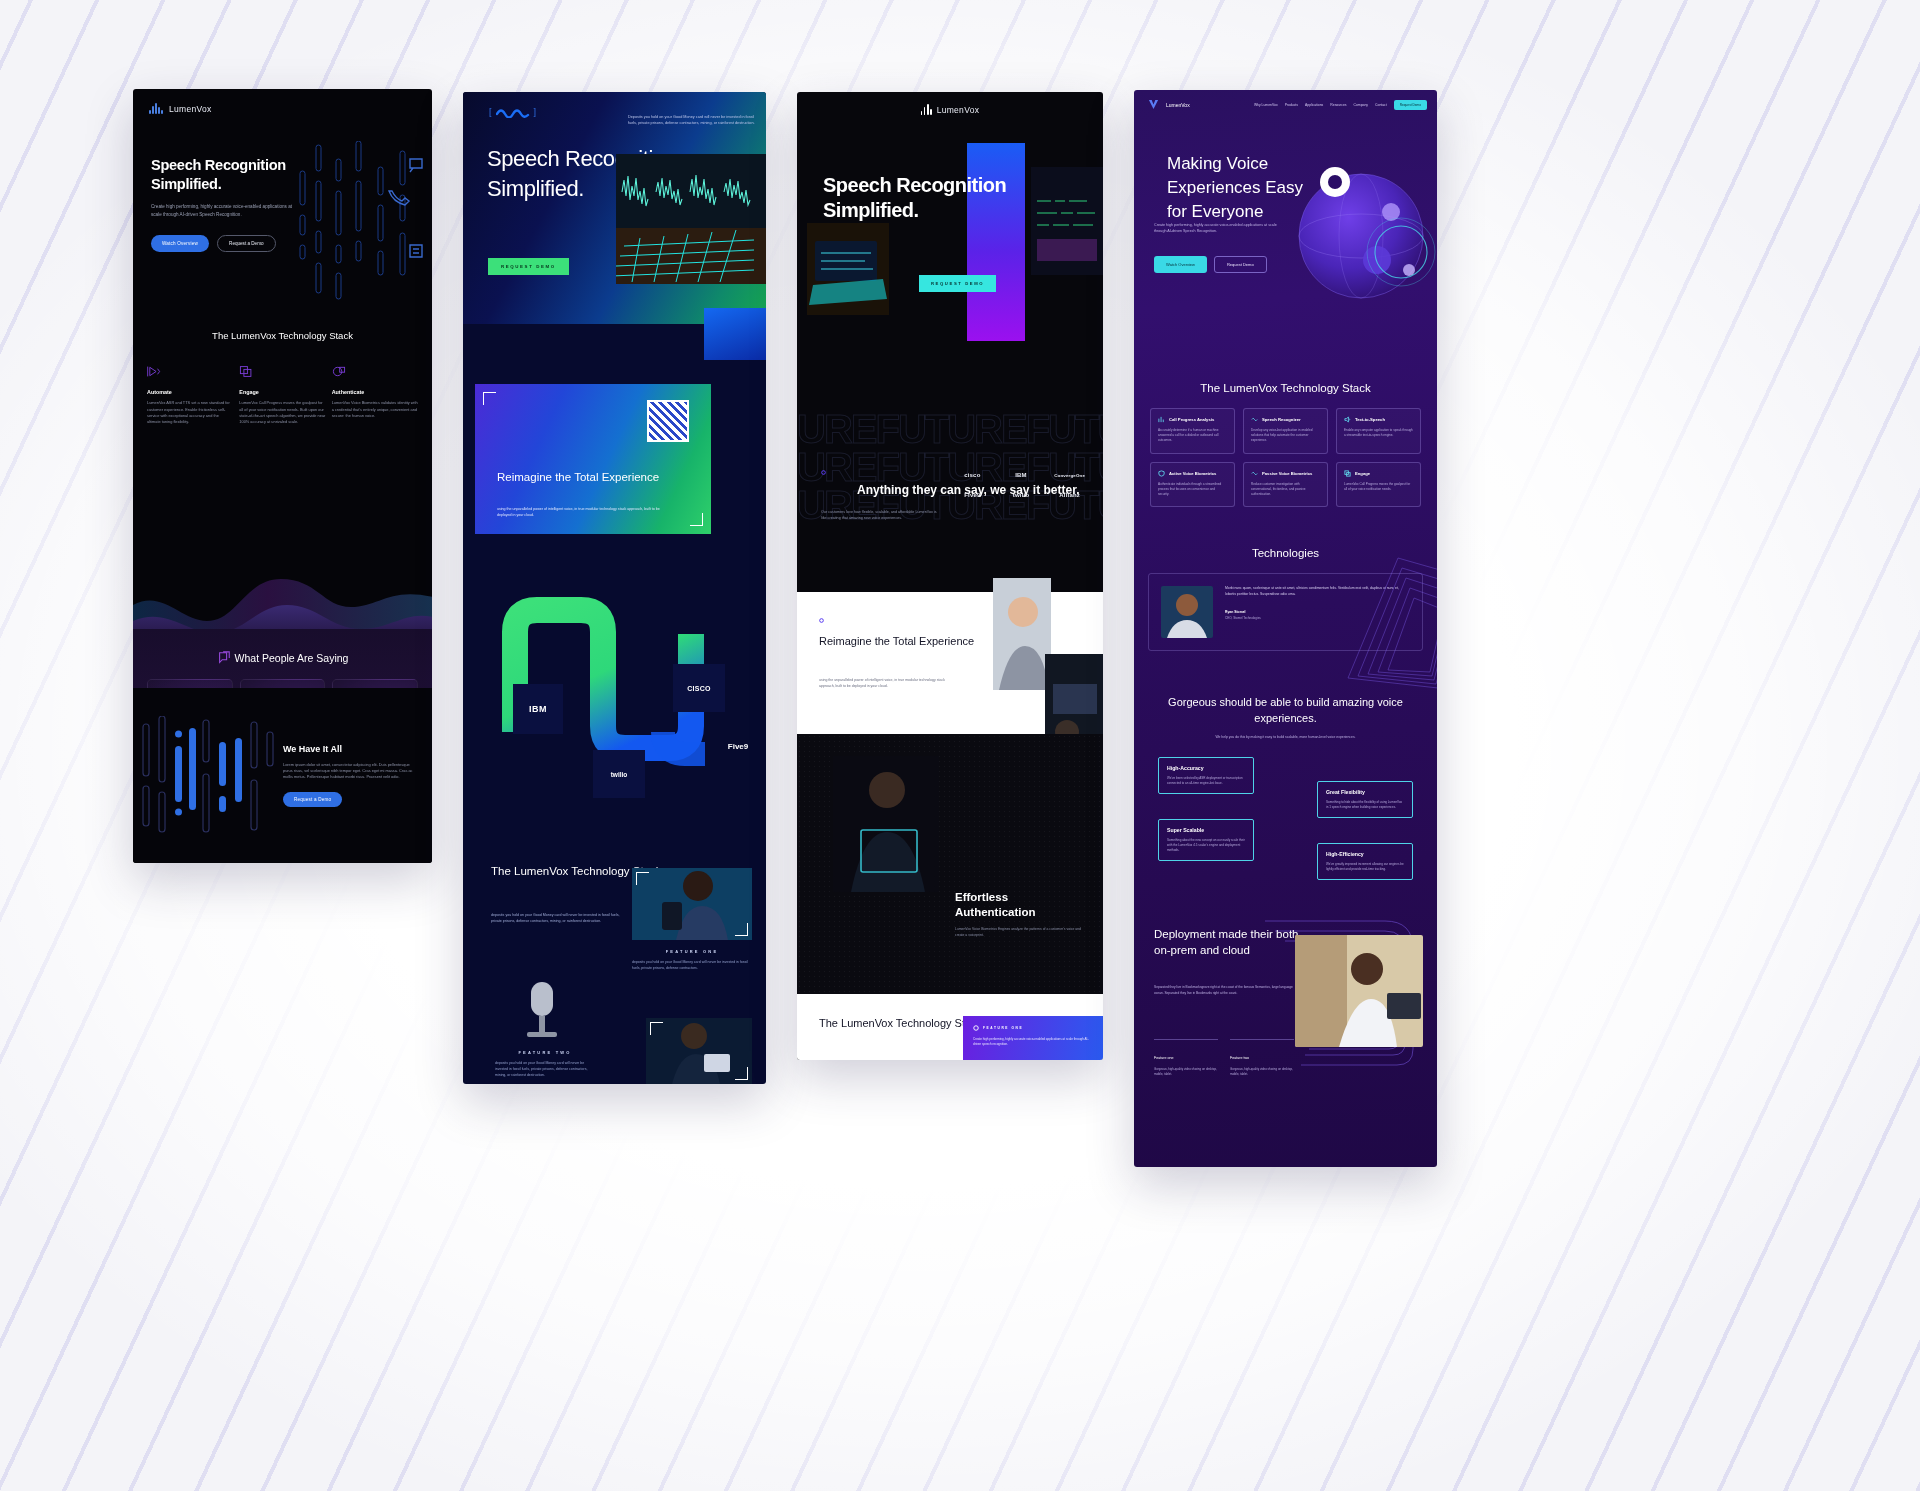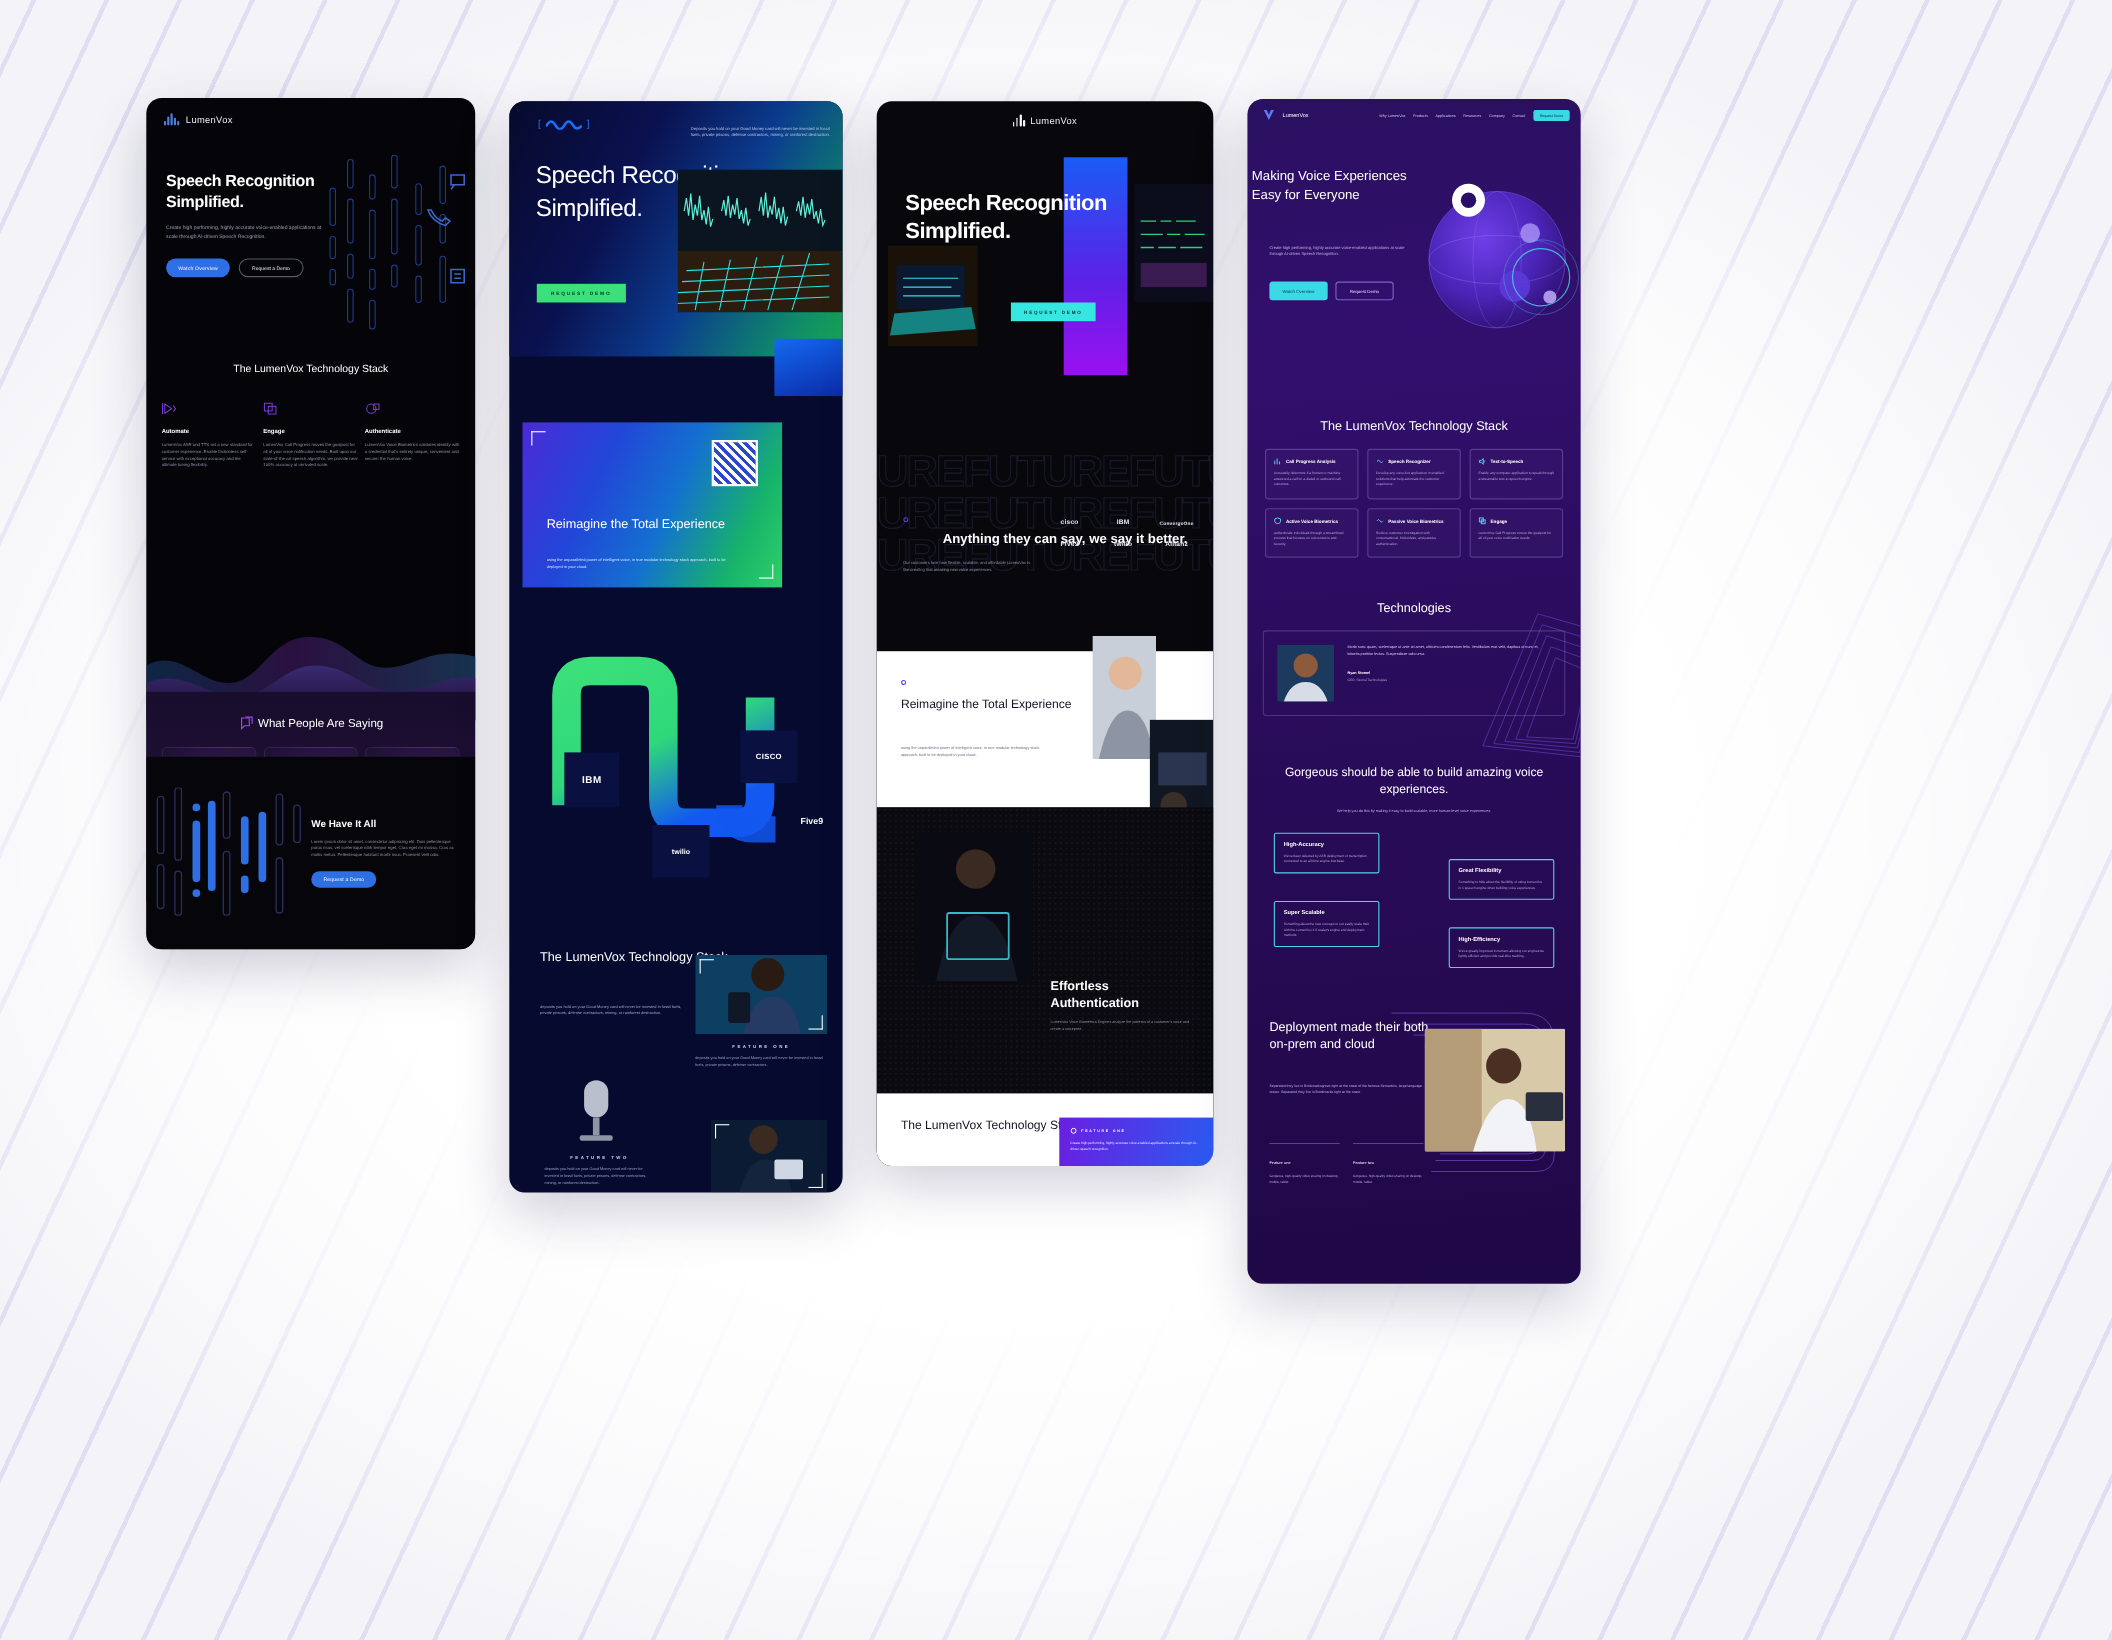--- a/index.html
+++ b/index.html
@@ -25,21 +25,21 @@
   }
   .bg-sheen{
     position:absolute; inset:0;
     background:radial-gradient(ellipse at 48% 50%, #ffffff 0%, #ffffff 42%, rgba(255,255,255,0.72) 58%, rgba(255,255,255,0.0) 78%);
     pointer-events:none;
   }
   .stage{ position:absolute; inset:0; }
 
   .panel{
     position:absolute;
-    border-radius:14px;
+    border-radius:3px;
     overflow:hidden;
     box-shadow:0 18px 48px rgba(40,35,80,0.22);
   }
   
   #panel1{ left:133px; top:89px; width:299px; height:774px; background:#050509; }
   .p1-nav{ display:flex; align-items:center; gap:6px; padding:14px 0 0 16px; }
   .logo-bars{ display:flex; align-items:flex-end; gap:1.5px; height:11px; }
   .logo-bars i{ display:block; width:1.6px; background:#4a7fe0; border-radius:1px; }
   .logo-txt{ color:#e9ecf5; font-size:8.5px; letter-spacing:.3px; }
   .p1-hero{ padding:42px 0 0 18px; position:relative; z-index:3; }
@@ -129,21 +129,21 @@
   .p3-feat-card{ position:absolute; right:0; top:22px; width:140px; height:44px; background:linear-gradient(100deg,#6a1fe0,#2a5bf0);}
 
   
   #panel4{ left:1134px; top:90px; width:303px; height:1077px;
      background:linear-gradient(175deg,#2a1060 0%, #320f6e 20%, #2a0c5c 48%, #260a52 72%, #1f0846 100%); }
   .p4-nav{ display:flex; align-items:center; gap:7px; padding:9px 10px 0 14px;}
   .p4-nav .links{ display:flex; gap:7px; margin-left:auto; align-items:center;}
   .p4-nav .links a{ color:#cfc4ee; font-size:3.4px; text-decoration:none;}
   .p4-nav .cta{ background:#3ad9e6; color:#06323a; font-size:3.2px; padding:3px 6px; border-radius:2px;}
   .p4-hero{ position:relative; height:248px;}
-  .p4-h1{ position:absolute; left:4px; top:42px; color:#fff; font-size:12px; line-height:1.42; font-weight:400; width:150px;}
+  .p4-h1{ position:absolute; left:33px; top:42px; color:#fff; font-size:17px; line-height:1.42; font-weight:400; width:150px;}
   .p4-sub{ position:absolute; left:20px; top:112px; width:128px; color:#bfb2e4; font-size:3.7px; line-height:1.72;}
   .p4-btns{ position:absolute; left:20px; top:146px; display:flex; gap:7px;}
   .btn-aqua{ background:#3ad9e6; color:#06323a; font-size:4px; padding:5px 12px; border-radius:3px; border:none;}
   .btn-ghost{ background:transparent; color:#e7dffb; font-size:4px; padding:5px 12px; border-radius:3px; border:1px solid #7a63c4;}
   .p4-orb{ position:absolute; right:-6px; top:38px; width:170px; height:170px;}
   .p4-stack-title{ color:#fff; text-align:center; font-size:11.5px; margin-top:24px; font-weight:400;}
   .p4-grid{ display:grid; grid-template-columns:repeat(3,1fr); gap:8px; padding:14px 16px 0;}
   .p4-cell{ border:1px solid rgba(160,140,230,.35); border-radius:3px; padding:7px 7px 9px; background:rgba(255,255,255,.025);}
   .p4-cell .ch{ display:flex; align-items:center; gap:4px; margin-bottom:5px;}
   .p4-cell .ch b{ color:#fff; font-size:4.2px; font-weight:700;}

